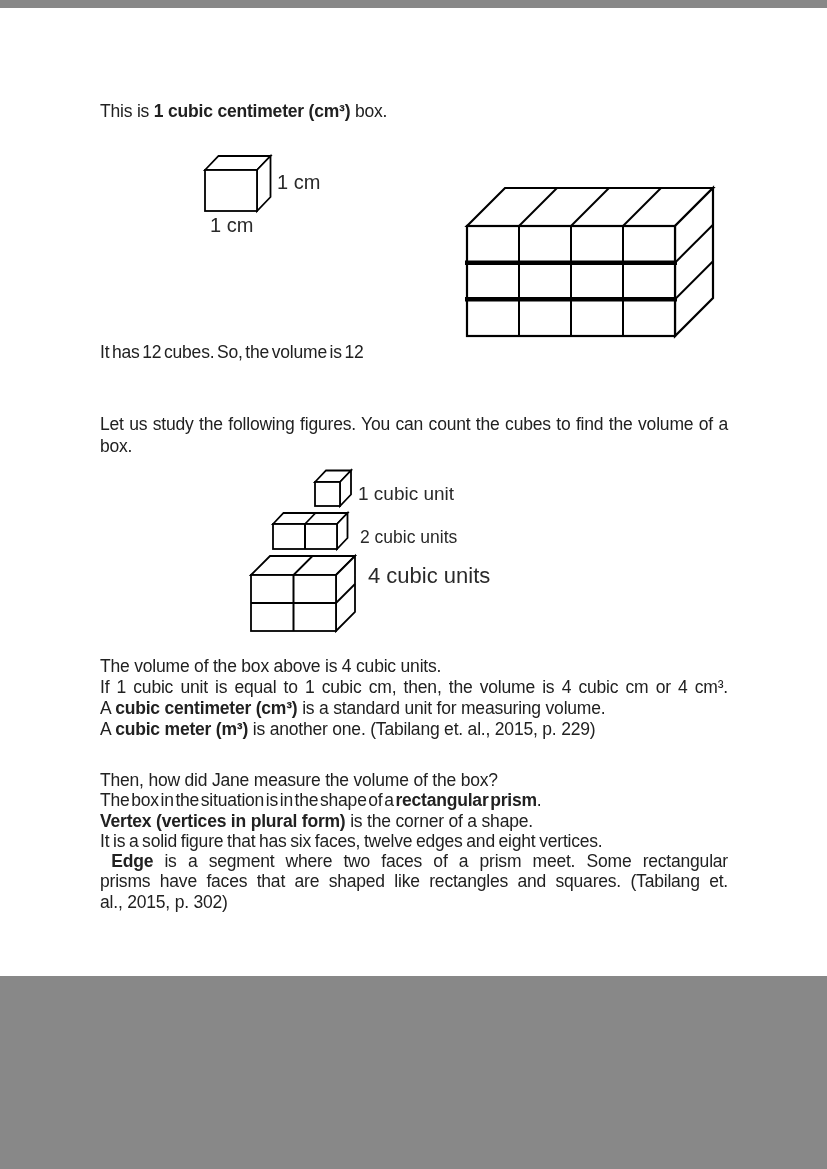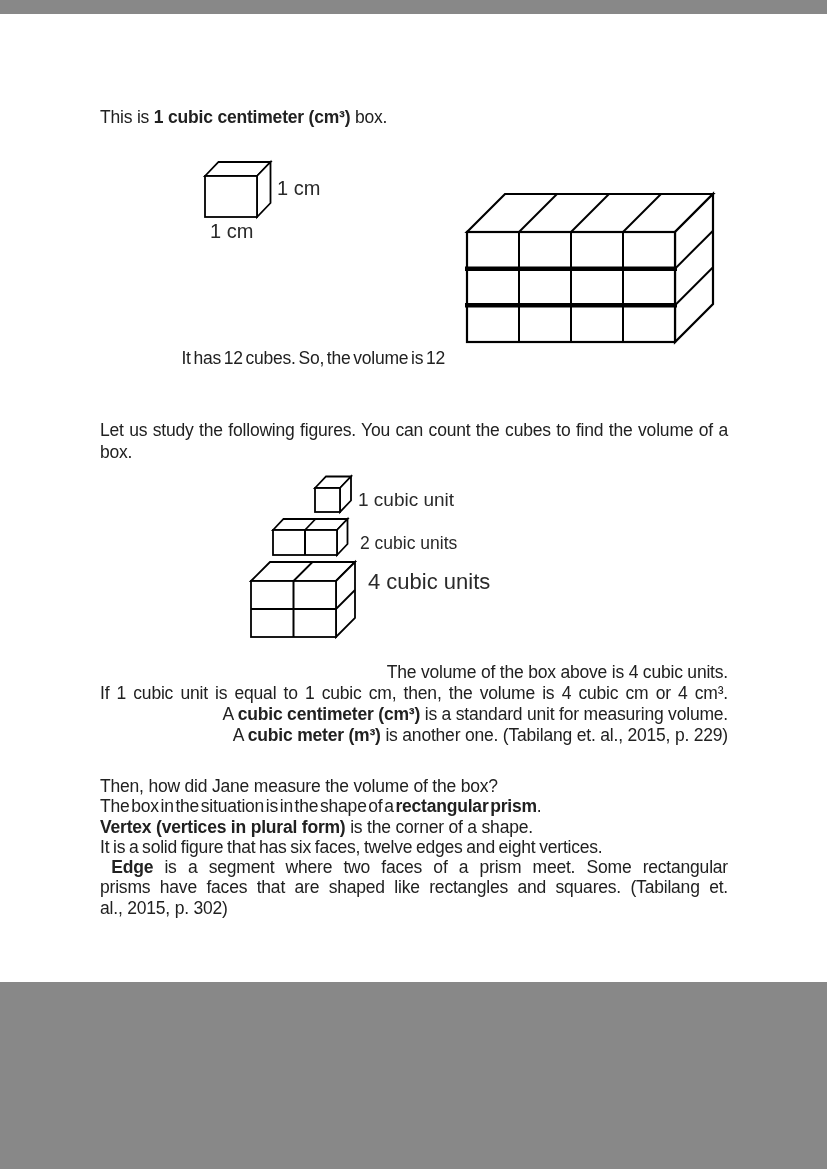--- a/index.html
+++ b/index.html
@@ -1,27 +1,27 @@
 <!DOCTYPE html>
 <html><head>
 <meta charset="utf-8">
 <style>
   html,body{margin:0;padding:0;background:#888;}
   .page{
-    position:relative;width:827px;height:968px;margin:14px auto;background:#ffffff;
+    position:relative;width:827px;height:968px;margin:8px auto;background:#ffffff;
     font-family:"Liberation Sans","DejaVu Sans",sans-serif;color:#212121;overflow:hidden;
   }
   .tb{position:absolute;font-size:17.5px;letter-spacing:-0.2px;}
   .tl{line-height:21.5px;white-space:nowrap;}
-  #blk-four .tl{line-height:21px;text-align:right;}
+  #blk-four .tl{line-height:21px;}
   #blk-prism .tl{line-height:20.3px;}
   .b{font-weight:bold;}
   .just{text-align:justify;text-align-last:justify;}
   .t1{word-spacing:-1px;}
-  .t2{word-spacing:-2px;text-align:right;}
+  .t2{word-spacing:-2px;}
   .t3{word-spacing:-3px;}
   #blk-intro{top:93px;left:100px;width:628px;}
   #blk-find{top:264px;left:100px;width:345px;}
   #blk-twelve{top:334px;left:100px;width:345px;}
   #blk-study{top:406px;left:100px;width:628px;}
   #blk-four{top:648px;left:100px;width:628px;}
   #blk-prism{top:762px;left:100px;width:628px;}
   .fig{position:absolute;}
   #fig-unit-cube{left:195px;top:140px;}
   #fig-prism{left:450px;top:165px;}

